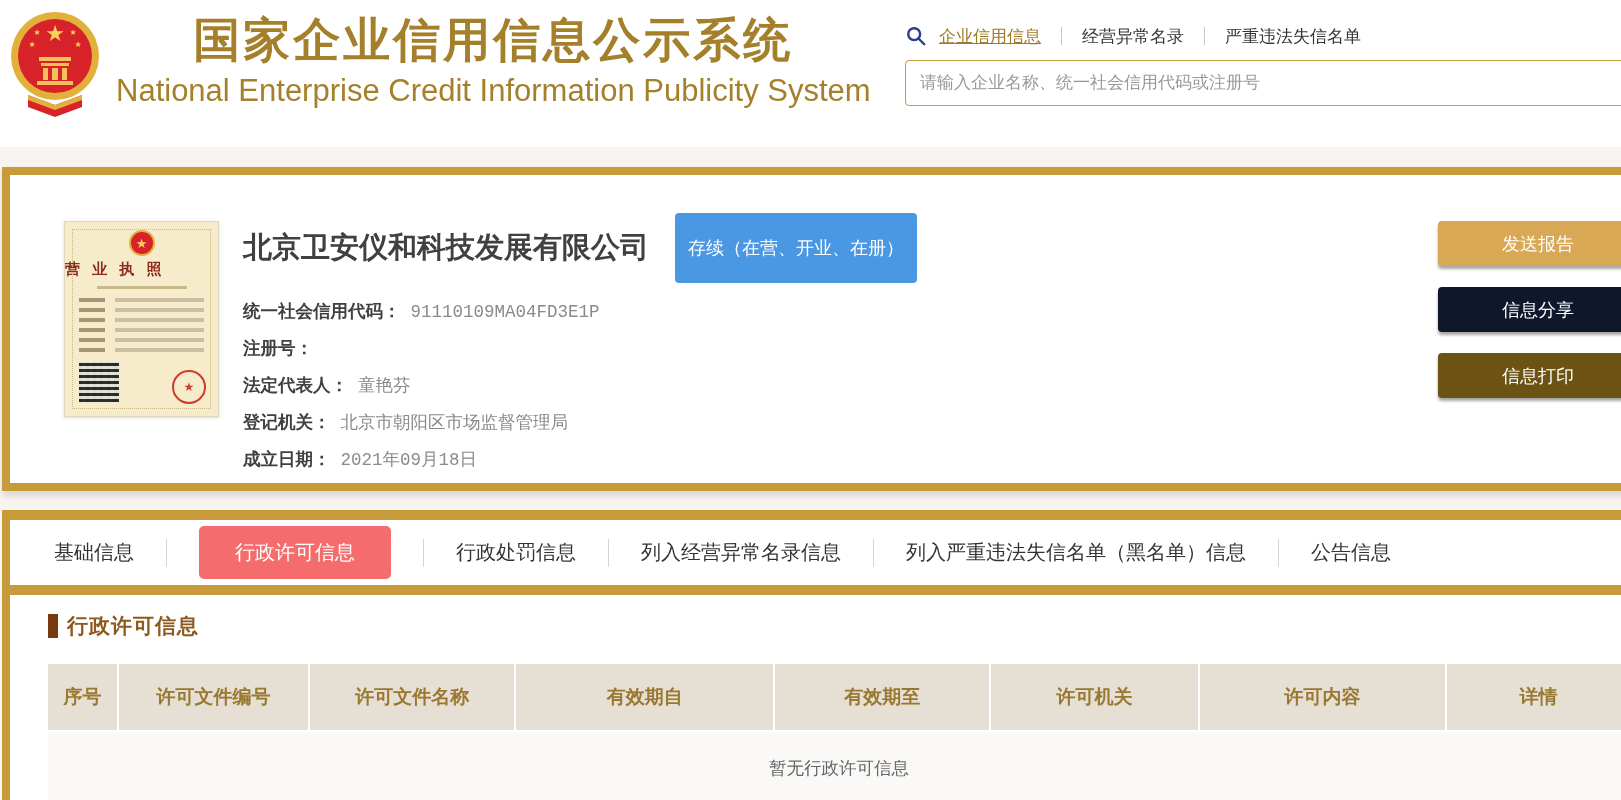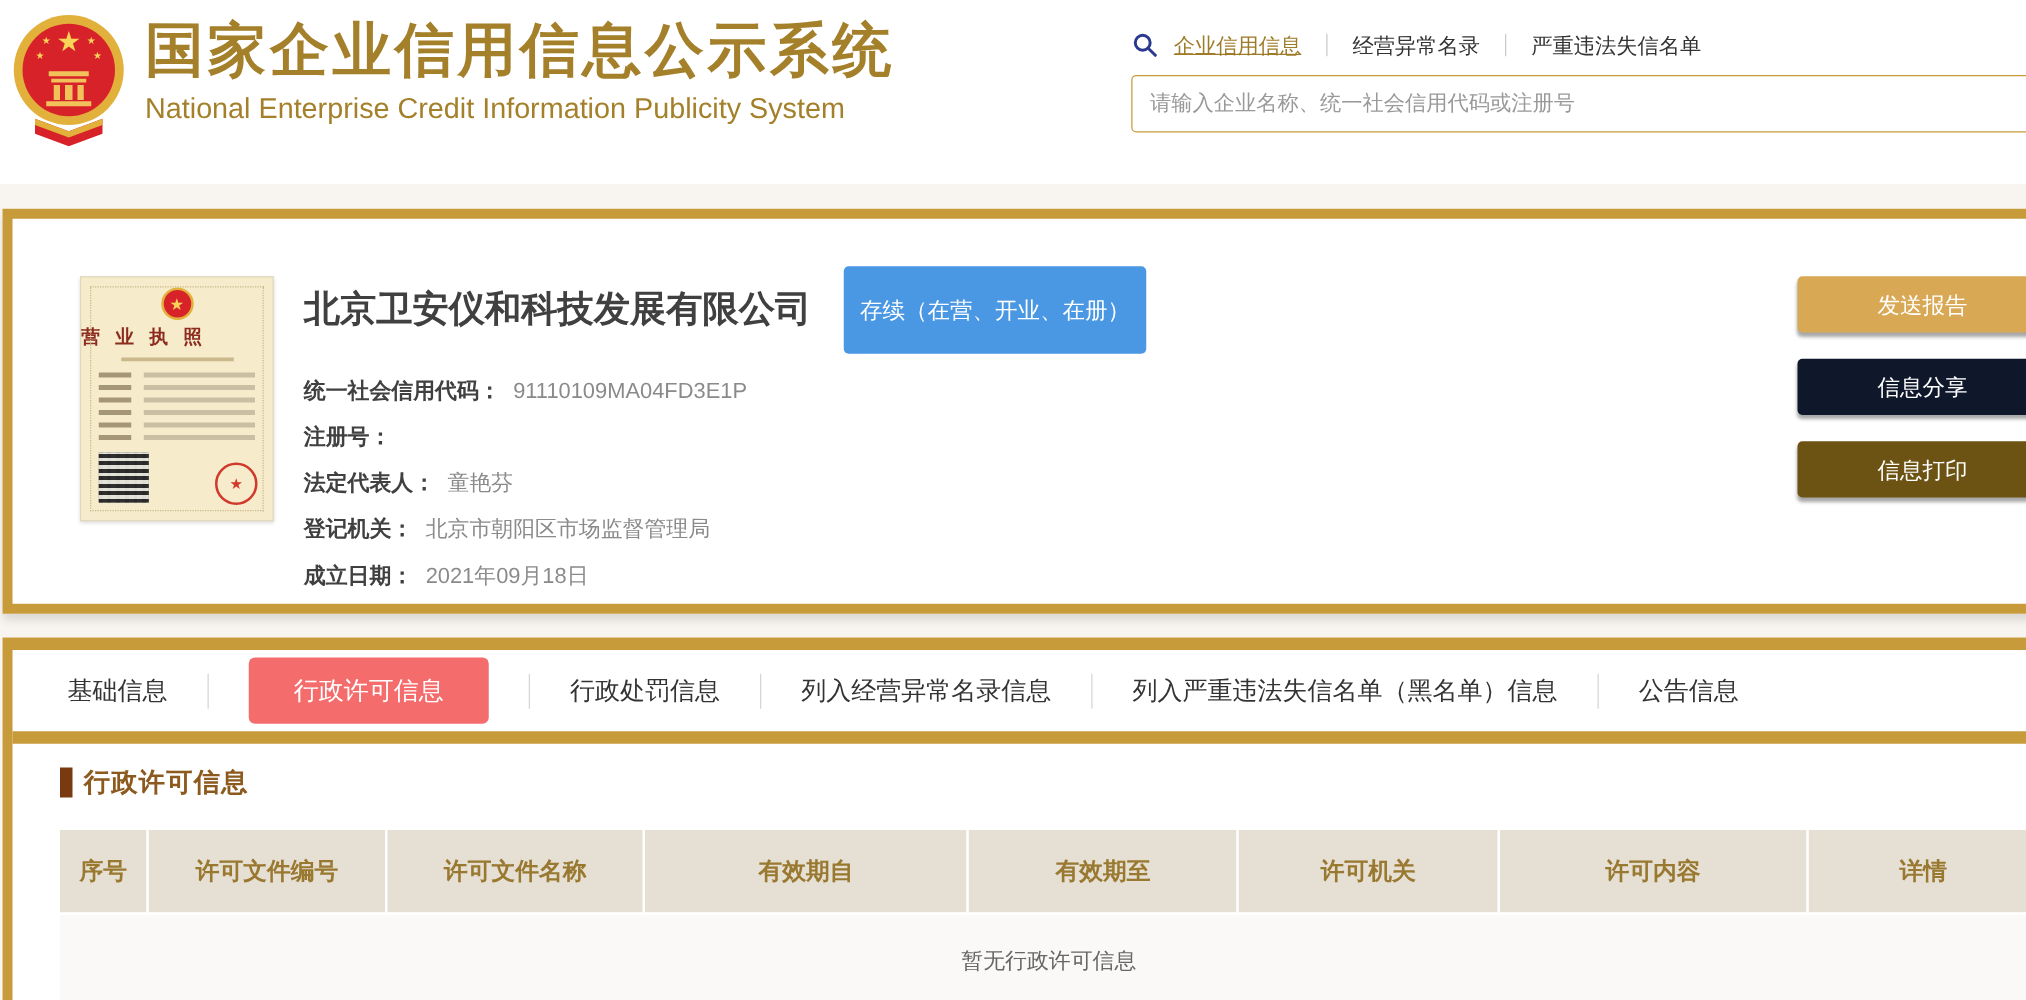--- a/index.html
+++ b/index.html
@@ -16,21 +16,21 @@
     padding: 9px 0 0 10px; position: relative;
   }
   .logo-block { display: flex; align-items: flex-start; }
   .emblem { width: 90px; height: 112px; flex: 0 0 auto; }
   .title-block { margin: 4px 0 0 16px; }
   .title-cn {
     font-size: 47px; font-weight: bold; color: #A5802B;
     letter-spacing: 3px; line-height: 1.15; white-space: nowrap; text-align: center;
   }
   .title-en {
-    font-size: 23px; color: #A5802B; margin-top: 6px; white-space: nowrap;
+    font-size: 31px; color: #A5802B; margin-top: 6px; white-space: nowrap;
   }
 
   .search-block { position: absolute; left: 905px; top: 22px; width: 760px; }
   .search-nav { display: flex; align-items: center; font-size: 17px; height: 28px; }
   .search-nav .mag { width: 22px; height: 22px; margin-right: 12px; }
   .search-nav a.gold-link {
     color: #9E7B28; text-decoration: underline; cursor: pointer; white-space: nowrap;
   }
   .search-nav .plain-link { color: #333; cursor: pointer; white-space: nowrap; text-decoration: none; }
   .search-nav .vsep { width: 1px; height: 18px; background: #c9c9c9; margin: 0 20px; }
@@ -80,21 +80,21 @@
     background:
       repeating-linear-gradient(0deg, rgba(40,40,40,.9) 0 3px, rgba(240,240,230,.9) 3px 6px),
       repeating-linear-gradient(90deg, #333 0 3px, #6a6a6a 3px 7px);
   }
   .lic-seal {
     position: absolute; right: 12px; bottom: 12px; width: 34px; height: 34px;
     border: 2px solid #D0392B; border-radius: 50%;
     color: #D0392B; text-align: center; line-height: 30px; font-size: 12px;
   }
 
-  .company-info { margin-left: 24px; padding-top: 0; }
+  .company-info { margin-left: 24px; padding-top: 0; font-family: Liberation Mono, monospace; }
   .name-row { display: flex; align-items: center; margin-top: -8px; }
   .company-name {
     font-size: 29px; font-weight: bold; color: #404040; white-space: nowrap;
   }
   .status-badge {
     margin-left: 26px; background: #4A97E3; color: #fff;
     font-size: 18px; padding: 23px 13px; border-radius: 4px; white-space: nowrap;
   }
   .fields { margin-top: 16px; }
   .field-row { display: flex; align-items: baseline; margin-bottom: 11px; font-size: 17.5px; line-height: 26px; }

